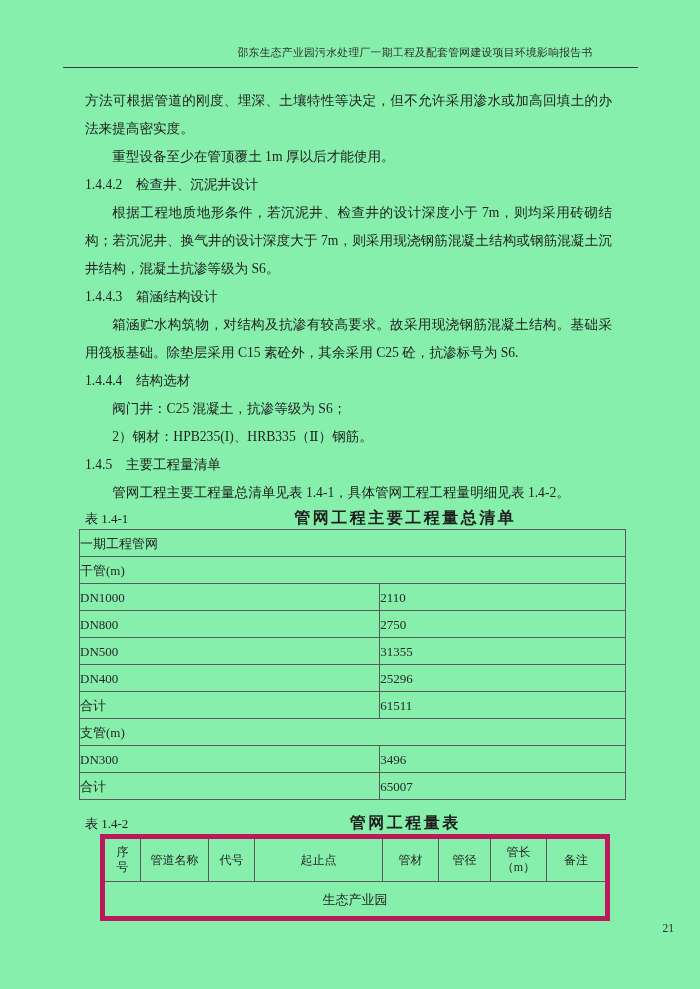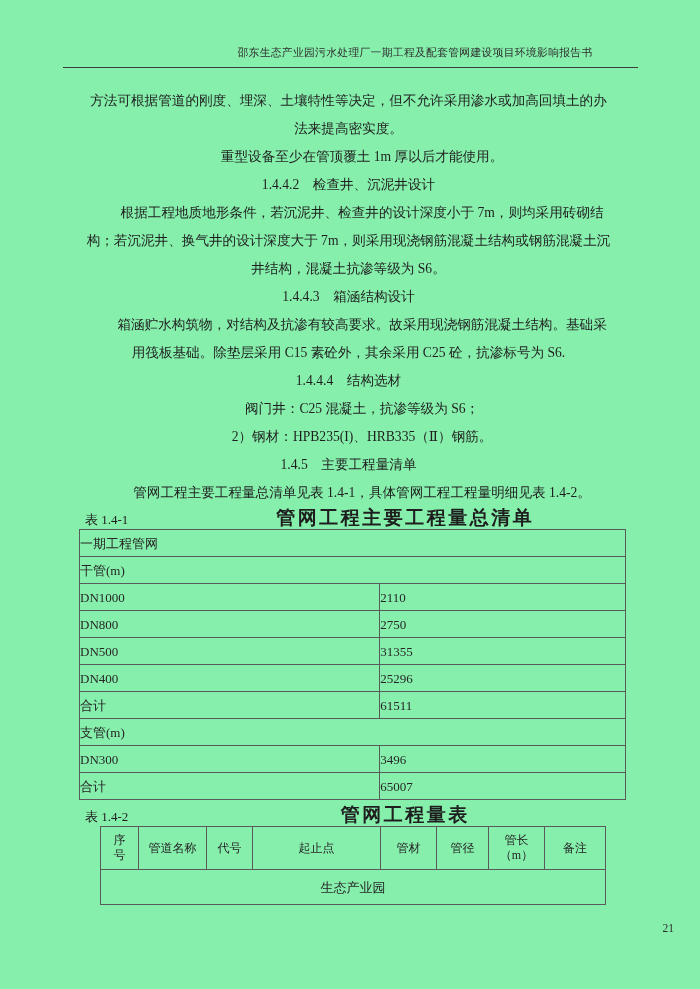--- a/index.html
+++ b/index.html
@@ -13,47 +13,47 @@
     text-align:center;font-size:10.8px;letter-spacing:0.3px;color:#2e2e2e;white-space:nowrap;
   }
   .doc-header-rule{
     position:absolute;top:67px;left:63px;width:575px;height:0;border-top:1px solid #3c3c3c;
   }
   
   .content{
     position:absolute;top:87px;left:85px;width:527px;
     font-size:13.6px;line-height:28px;text-align:justify;
   }
-  .content p{margin:0;text-align:center;}
+  .content p{margin:0;}
   .indent{text-indent:2em;}
   .heading{text-align:left;}
   
   .caption{display:flex;align-items:baseline;height:22px;line-height:22px;margin-top:0;}
   .cap-label{font-size:13px;white-space:nowrap;}
   .cap-title{
     flex:1;text-align:center;padding-left:70px;
     font-family:"Liberation Sans","DejaVu Sans",sans-serif;
-    font-weight:bold;font-size:19px;letter-spacing:2.5px;white-space:nowrap;
+    font-weight:bold;font-size:16px;letter-spacing:2.5px;white-space:nowrap;
   }
-  .caption2{margin-top:4px;}
+  .caption2{margin-top:12px;}
   
   table{border-collapse:collapse;}
   .t1{
     width:547px;margin-left:-6px;margin-top:0;
     border:1.5px solid #474747;table-layout:fixed;
   }
   .t1 td{
     border:1px solid #5a5a5a;height:26px;text-align:left;
     font-size:13px;line-height:15px;color:#262626;padding:0;
   }
   .t1 .c1{width:55%;}
   
   .t2{
     width:505px;margin-left:15px;margin-top:0;
-    border:1px solid #be185d;table-layout:fixed;
+    border:5px solid #be185d;table-layout:fixed;
   }
   .t2 td{
     border:1px solid #5a5a5a;text-align:center;vertical-align:middle;
     font-size:12px;line-height:15px;color:#262626;padding:2px 7px;
   }
   .t2 tr.h td{height:38px;}
   .t2 td.section-cell{height:30px;font-size:13px;padding:2px 12px;}
   
   .page-number{
     position:absolute;top:922px;left:0;right:26px;

